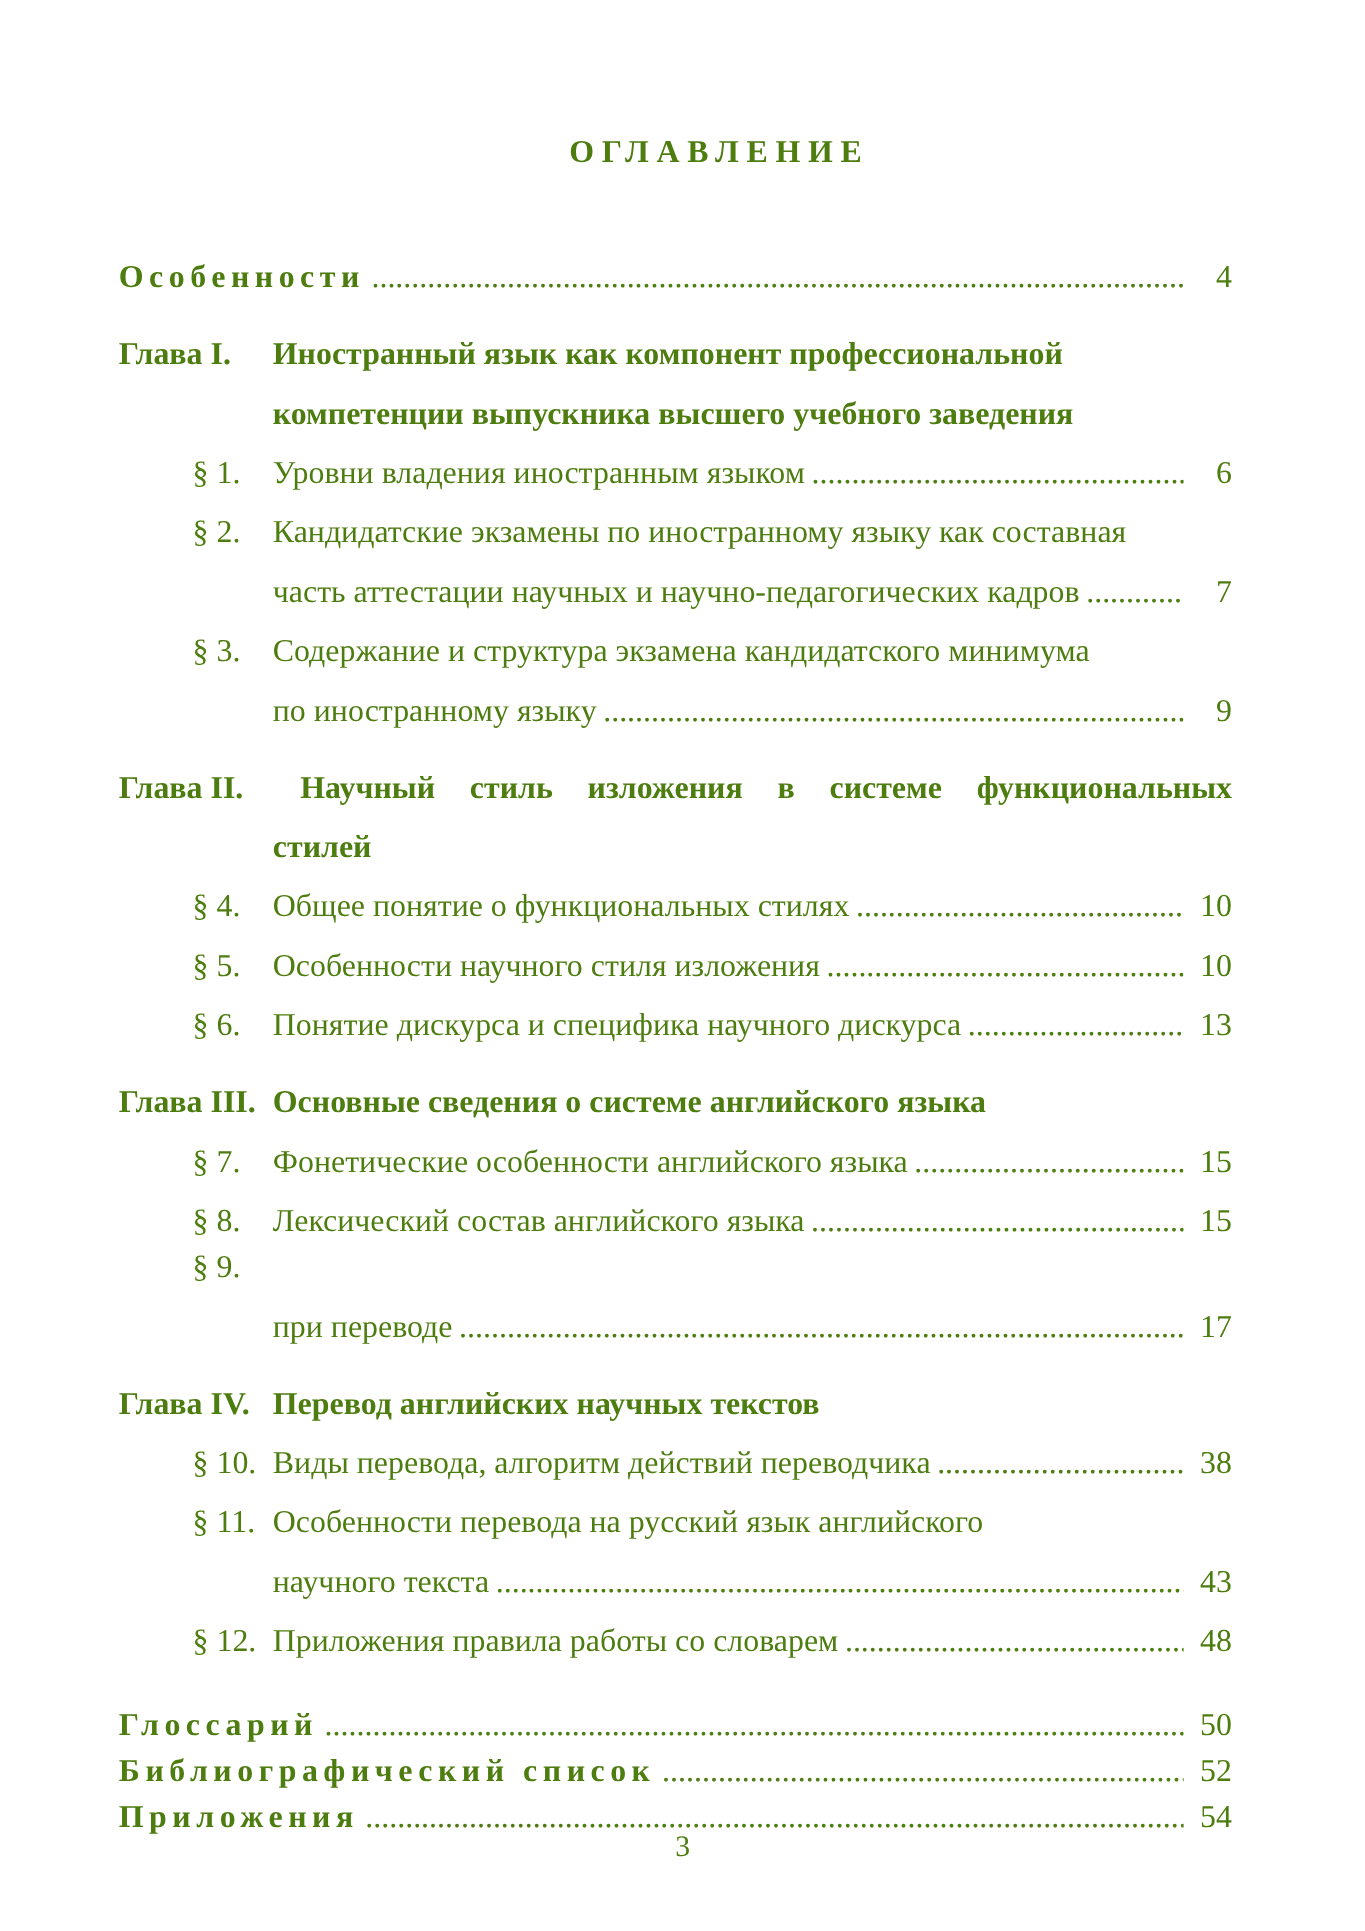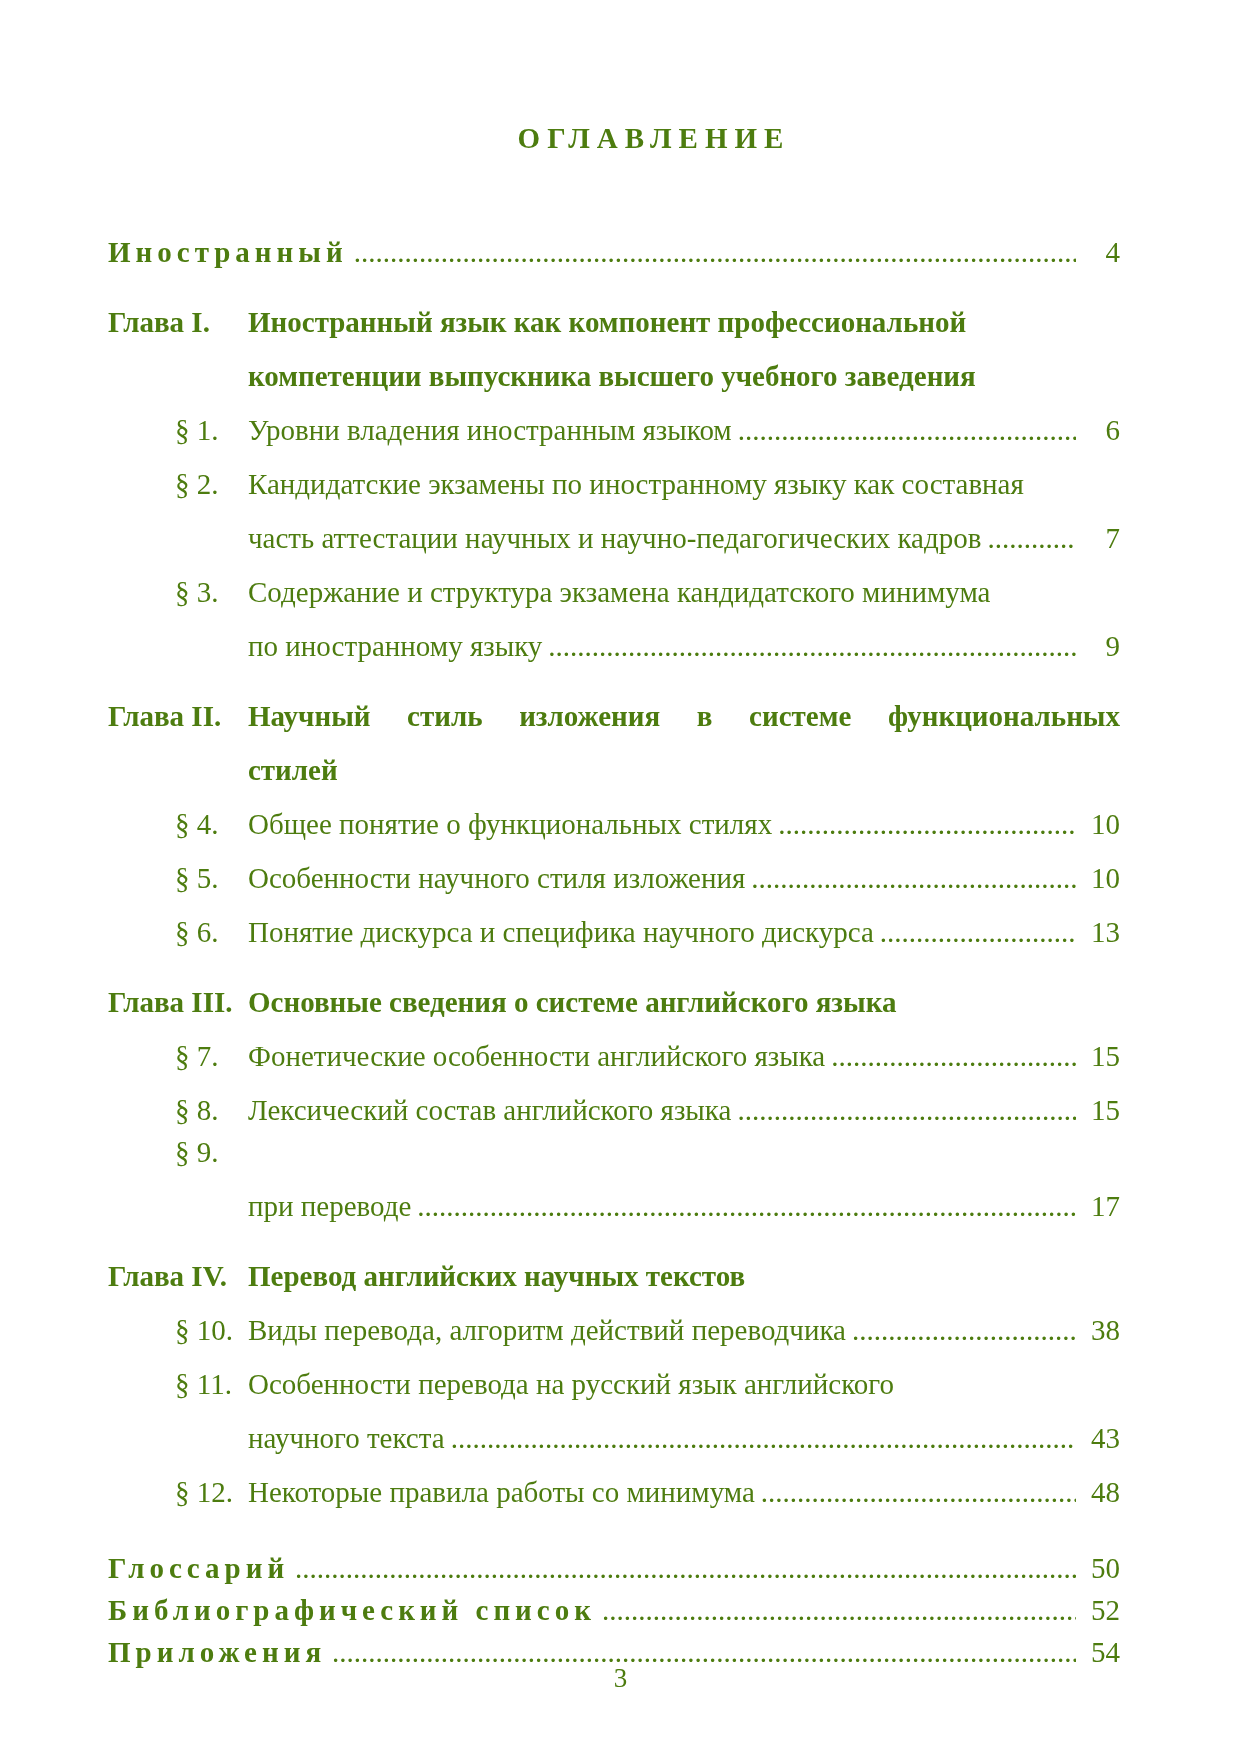--- a/index.html
+++ b/index.html
@@ -25,21 +25,21 @@
   }
 
   .toc-front  { margin-top: 72px; margin-bottom: 16px; }
   .chapter    { margin-top: 28px; }
   .backmatter { margin-top: 34px; }
 
   .row { display: flex; align-items: baseline; }
 
   .chlabel { flex: none; width: 140px; font-weight: bold; }
   .chtitle { flex: 1; font-weight: bold; }
-  .chtitle.justify { text-align: justify; text-align-last: justify; }
+  .chtitle.justify { text-align: justify; text-align-last: justify; margin-left: 25px; }
 
   .seclabel { flex: none; width: 140px; padding-left: 67px; box-sizing: border-box; }
   .cont { margin-left: 140px; }
 
   .txt { flex: none; margin-top: 12px; }
   .bold { font-weight: bold; }
   .spaced { flex: none; font-weight: bold; letter-spacing: 5px; }
 
   .leader {
     flex: 1 1 auto;
@@ -65,21 +65,21 @@
 </style>
 </head>
 <body>
 
 <div class="page">
   <div class="content">
 
     <div class="doc-title">ОГЛАВЛЕНИЕ</div>
 
     <div class="row toc-front">
-      <span class="spaced">Иностранный</span>
+      <span class="spaced">Особенности</span>
       <span class="leader"></span>
       <span class="pg">4</span>
     </div>
 
     <div class="chapter">
       <div class="row">
         <span class="chlabel">Глава I.</span>
         <span class="chtitle">Иностранный язык как компонент профессиональной</span>
       </div>
       <div class="row cont">
@@ -181,21 +181,21 @@
         <span class="seclabel">§ 11.</span>
         <span class="txt">Особенности перевода на русский язык английского</span>
       </div>
       <div class="row cont">
         <span class="txt">научного текста</span>
         <span class="leader"></span>
         <span class="pg">43</span>
       </div>
       <div class="row">
         <span class="seclabel">§ 12.</span>
-        <span class="txt">Некоторые правила работы со минимума</span>
+        <span class="txt">Приложения правила работы со словарем</span>
         <span class="leader"></span>
         <span class="pg">48</span>
       </div>
     </div>
 
     <div class="backmatter">
       <div class="row">
         <span class="spaced">Глоссарий</span>
         <span class="leader"></span>
         <span class="pg">50</span>

